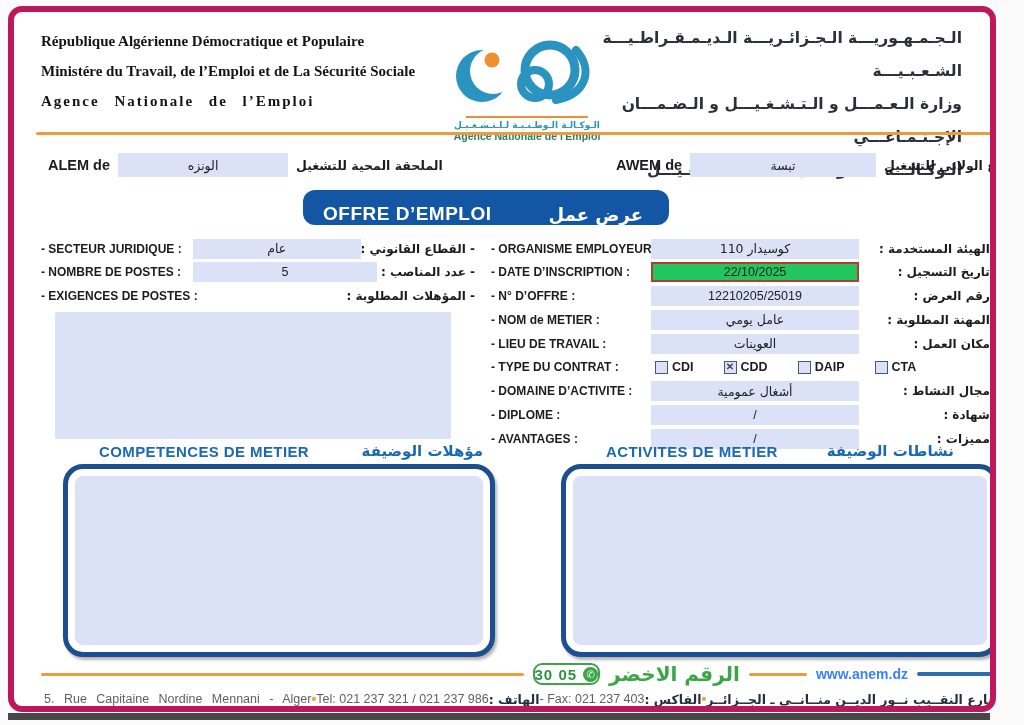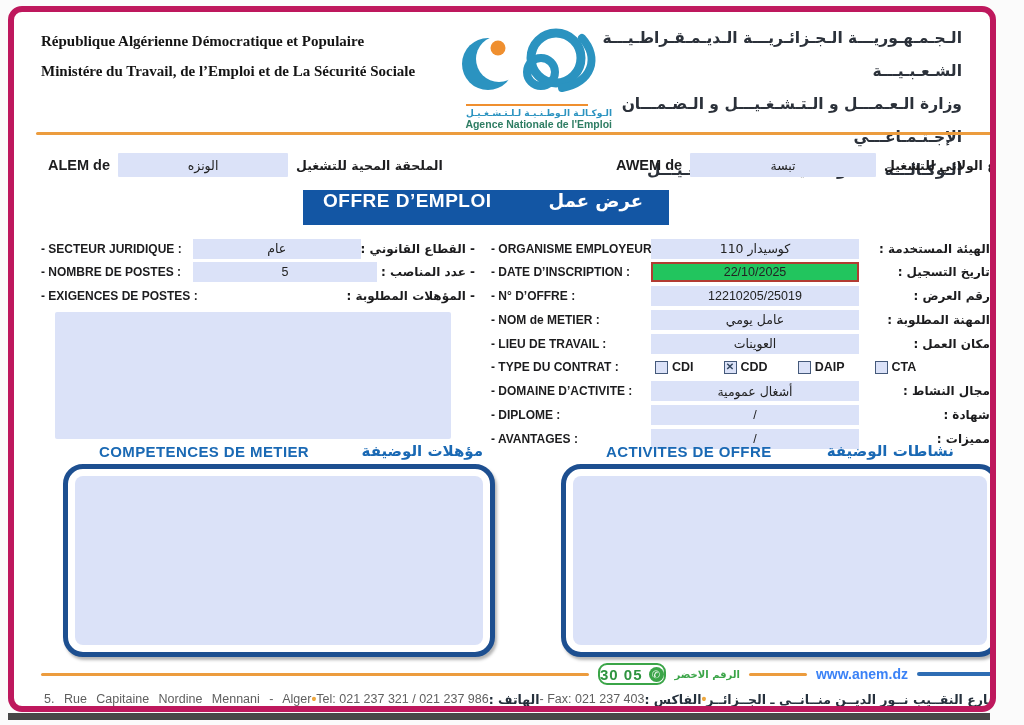--- a/index.html
+++ b/index.html
@@ -9,41 +9,41 @@
   .bottom-bar { position:absolute; left:8px; top:713px; width:982px; height:7px; background:#474747; }
   .ar { font-family:"DejaVu Sans", sans-serif; }
 
   
   .hdr-fr { position:absolute; left:27px; top:14px; font-family:"Liberation Serif", serif;
             font-weight:bold; font-size:15px; color:#141414; line-height:30px; }
   .hdr-fr .l3 { letter-spacing:2px; word-spacing:9px; }
   .hdr-ar { position:absolute; right:28px; top:10px; width:392px; text-align:right; direction:rtl;
             font-weight:bold; font-size:15.5px; color:#2b313a; line-height:33px; }
   .hdr-ar .l3 { word-spacing:16px; }
-  .logo { position:absolute; left:428px; top:12px; width:170px; text-align:right; }
+  .logo { position:absolute; left:428px; top:24px; width:170px; text-align:center; }
   .logo-rule { width:122px; height:2px; background:#ef8f2f; margin:2px auto 2px auto; }
   .logo-ar { font-size:9px; font-weight:bold; color:#2b93c0; direction:rtl; }
   .logo-fr { font-size:10.5px; font-weight:bold; color:#2e7d63; }
 
   .rule-orange { position:absolute; left:22px; top:120px; width:962px; height:3px; background:#ec9c3e; border-radius:2px; }
 
   
   .branch { position:absolute; top:140px; height:26px; display:flex; align-items:center; }
   .branch-left { left:34px; width:372px; }
   .branch-right { left:602px; width:384px; }
   .branch-lbl { font-weight:bold; font-size:14.5px; color:#1d1d1f; white-space:nowrap; }
   .branch-field { background:#dbe2f8; height:24px; flex:0 0 auto; display:flex; align-items:center;
                   justify-content:center; font-size:12.5px; color:#222; border-radius:1px; }
   .branch-left .branch-field { width:170px; margin:17px 8px; }
   .branch-right .branch-field { width:186px; margin:0 8px; }
   .branch-ar { flex:1; direction:rtl; font-weight:bold; font-size:12.5px; color:#1d1d1f; white-space:nowrap; }
 
   
   .banner { position:absolute; left:289px; top:178px; width:366px; height:35px; background:#1356a4;
-            border-radius:0; display:flex; align-items:flex-start; justify-content:space-between;
+            border-radius:12px; display:flex; align-items:flex-end; justify-content:space-between;
             padding:0 26px 0 20px; }
   .banner .fr { color:#fff; font-weight:bold; font-size:19px; letter-spacing:0.5px; }
   .banner .arr { color:#fff; font-weight:bold; font-size:18px; direction:rtl; }
 
   
   .colL { position:absolute; left:27px; top:226px; width:434px; }
   .colR { position:absolute; left:477px; top:226px; width:508px; }
   .frow { display:flex; align-items:center; height:21px; margin-bottom:2.8px; }
   .flabel { font-weight:600; font-size:12px; color:#1c1c1e; white-space:nowrap; flex:0 0 auto; }
   .colL .flabel { width:152px; }
@@ -84,39 +84,40 @@
   
   .bstrip { position:absolute; left:27px; top:651px; width:958px; height:22px; display:flex; align-items:center; gap:9px; }
   .oline { height:3px; background:#ec9c3e; border-radius:2px; }
   .oline.grow { flex:1; }
   .oline.short { width:58px; }
   .greenbox { border:2px solid #3ba548; border-radius:9px; height:22px; display:flex; align-items:center;
               gap:6px; padding:0 0; }
   .greenbox .num { font-weight:bold; font-size:15px; color:#2f9440; letter-spacing:1px; }
   .phone-badge { width:15px; height:15px; border-radius:50%; background:#3ba548; color:#fff;
                  display:flex; align-items:center; justify-content:center; font-size:10px; }
-  .green-ar { color:#3ba548; font-weight:bold; font-size:10px; direction:rtl; }
+  .green-ar { color:#3ba548; font-weight:bold; font-size:20px; direction:rtl; }
   .site { font-weight:bold; font-size:14px; color:#3b82f6; }
   .bline { width:82px; height:4px; background:#2e6db4; border-radius:2px; }
 
   
   .footer { position:absolute; left:30px; top:679px; width:952px; display:flex; align-items:center;
             justify-content:space-between; font-size:12.5px; color:#5f5f5f; white-space:nowrap; }
   .footer .ar { font-weight:bold; color:#25303c; direction:rtl; }
   .footer .dot { color:#eda73f; font-weight:bold; font-size:14px; }
   .footer .fr-addr { word-spacing:6px; }
 </style>
 </head>
 <body>
 
 <div class="page">
 
   <div class="hdr-fr">
     <div>République Algérienne Démocratique et Populaire</div>
     <div>Ministére du Travail, de l’Emploi et de La Sécurité Sociale</div>
+    <div class="l3">Agence Nationale de l’Emploi</div>
   </div>
 
   <div class="logo">
     <svg width="158" height="74" viewBox="0 0 158 74">
       <circle cx="34" cy="40" r="26" fill="#2b93c0"></circle>
       <circle cx="45" cy="35" r="23" fill="#ffffff"></circle>
       <circle cx="44" cy="24" r="7.5" fill="#ef8f2f"></circle>
       <circle cx="102" cy="34" r="25" fill="none" stroke="#2b93c0" stroke-width="9"></circle>
       <circle cx="87" cy="48" r="14" fill="none" stroke="#2b93c0" stroke-width="8"></circle>
       <path d="M 128,14 C 146,34 138,58 108,64" fill="none" stroke="#2b93c0" stroke-width="8" stroke-linecap="round"></path>
@@ -252,21 +253,21 @@
         </span>
       <span class="falabel ar">- مميزات :</span>
     </div>
   </div>
 
   <div class="sec-hdr sec-hdr-left">
     <span class="fr">COMPETENCES DE METIER</span>
     <span class="arh ar">مؤهلات الوضيفة</span>
   </div>
   <div class="sec-hdr sec-hdr-right">
-    <span class="fr">ACTIVITES DE OFFRE</span>
+    <span class="fr">ACTIVITES DE METIER</span>
     <span class="arh ar">نشاطات الوضيفة</span>
   </div>
 
   <div class="bigbox bigbox-left">
     <div class="bigbox-fill"></div>
   </div>
   <div class="bigbox bigbox-right">
     <div class="bigbox-fill"></div>
   </div>
 

